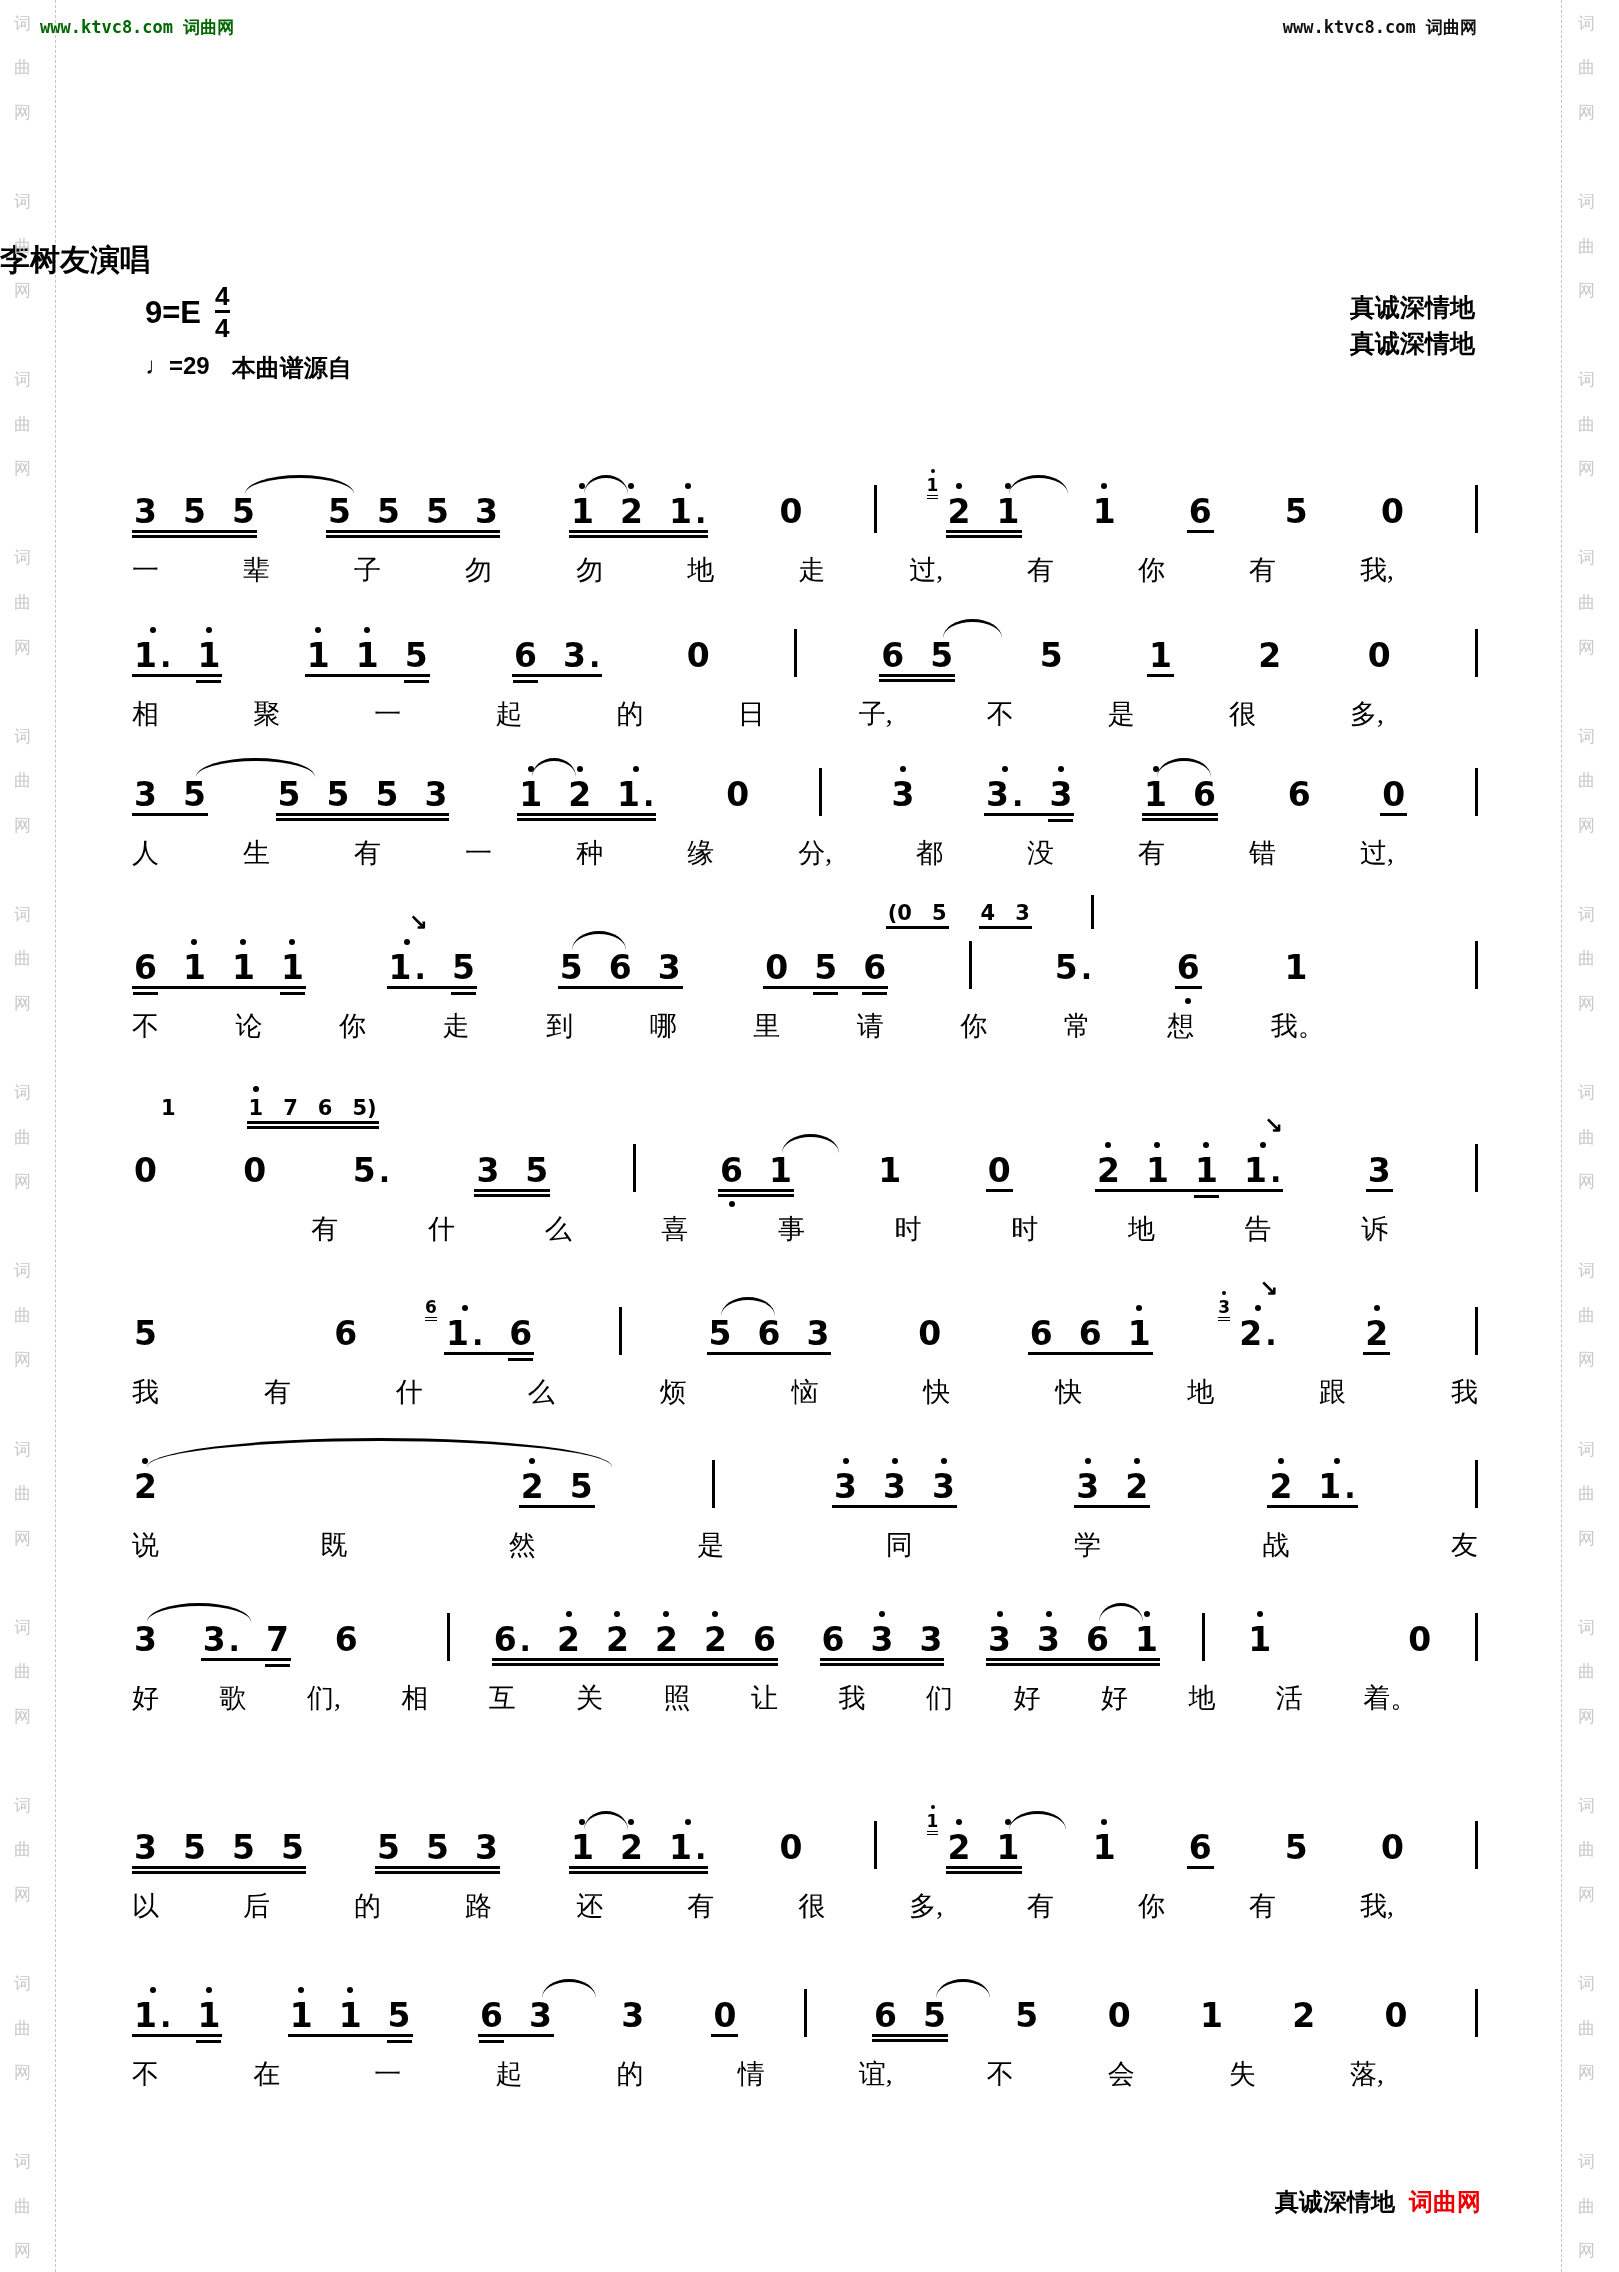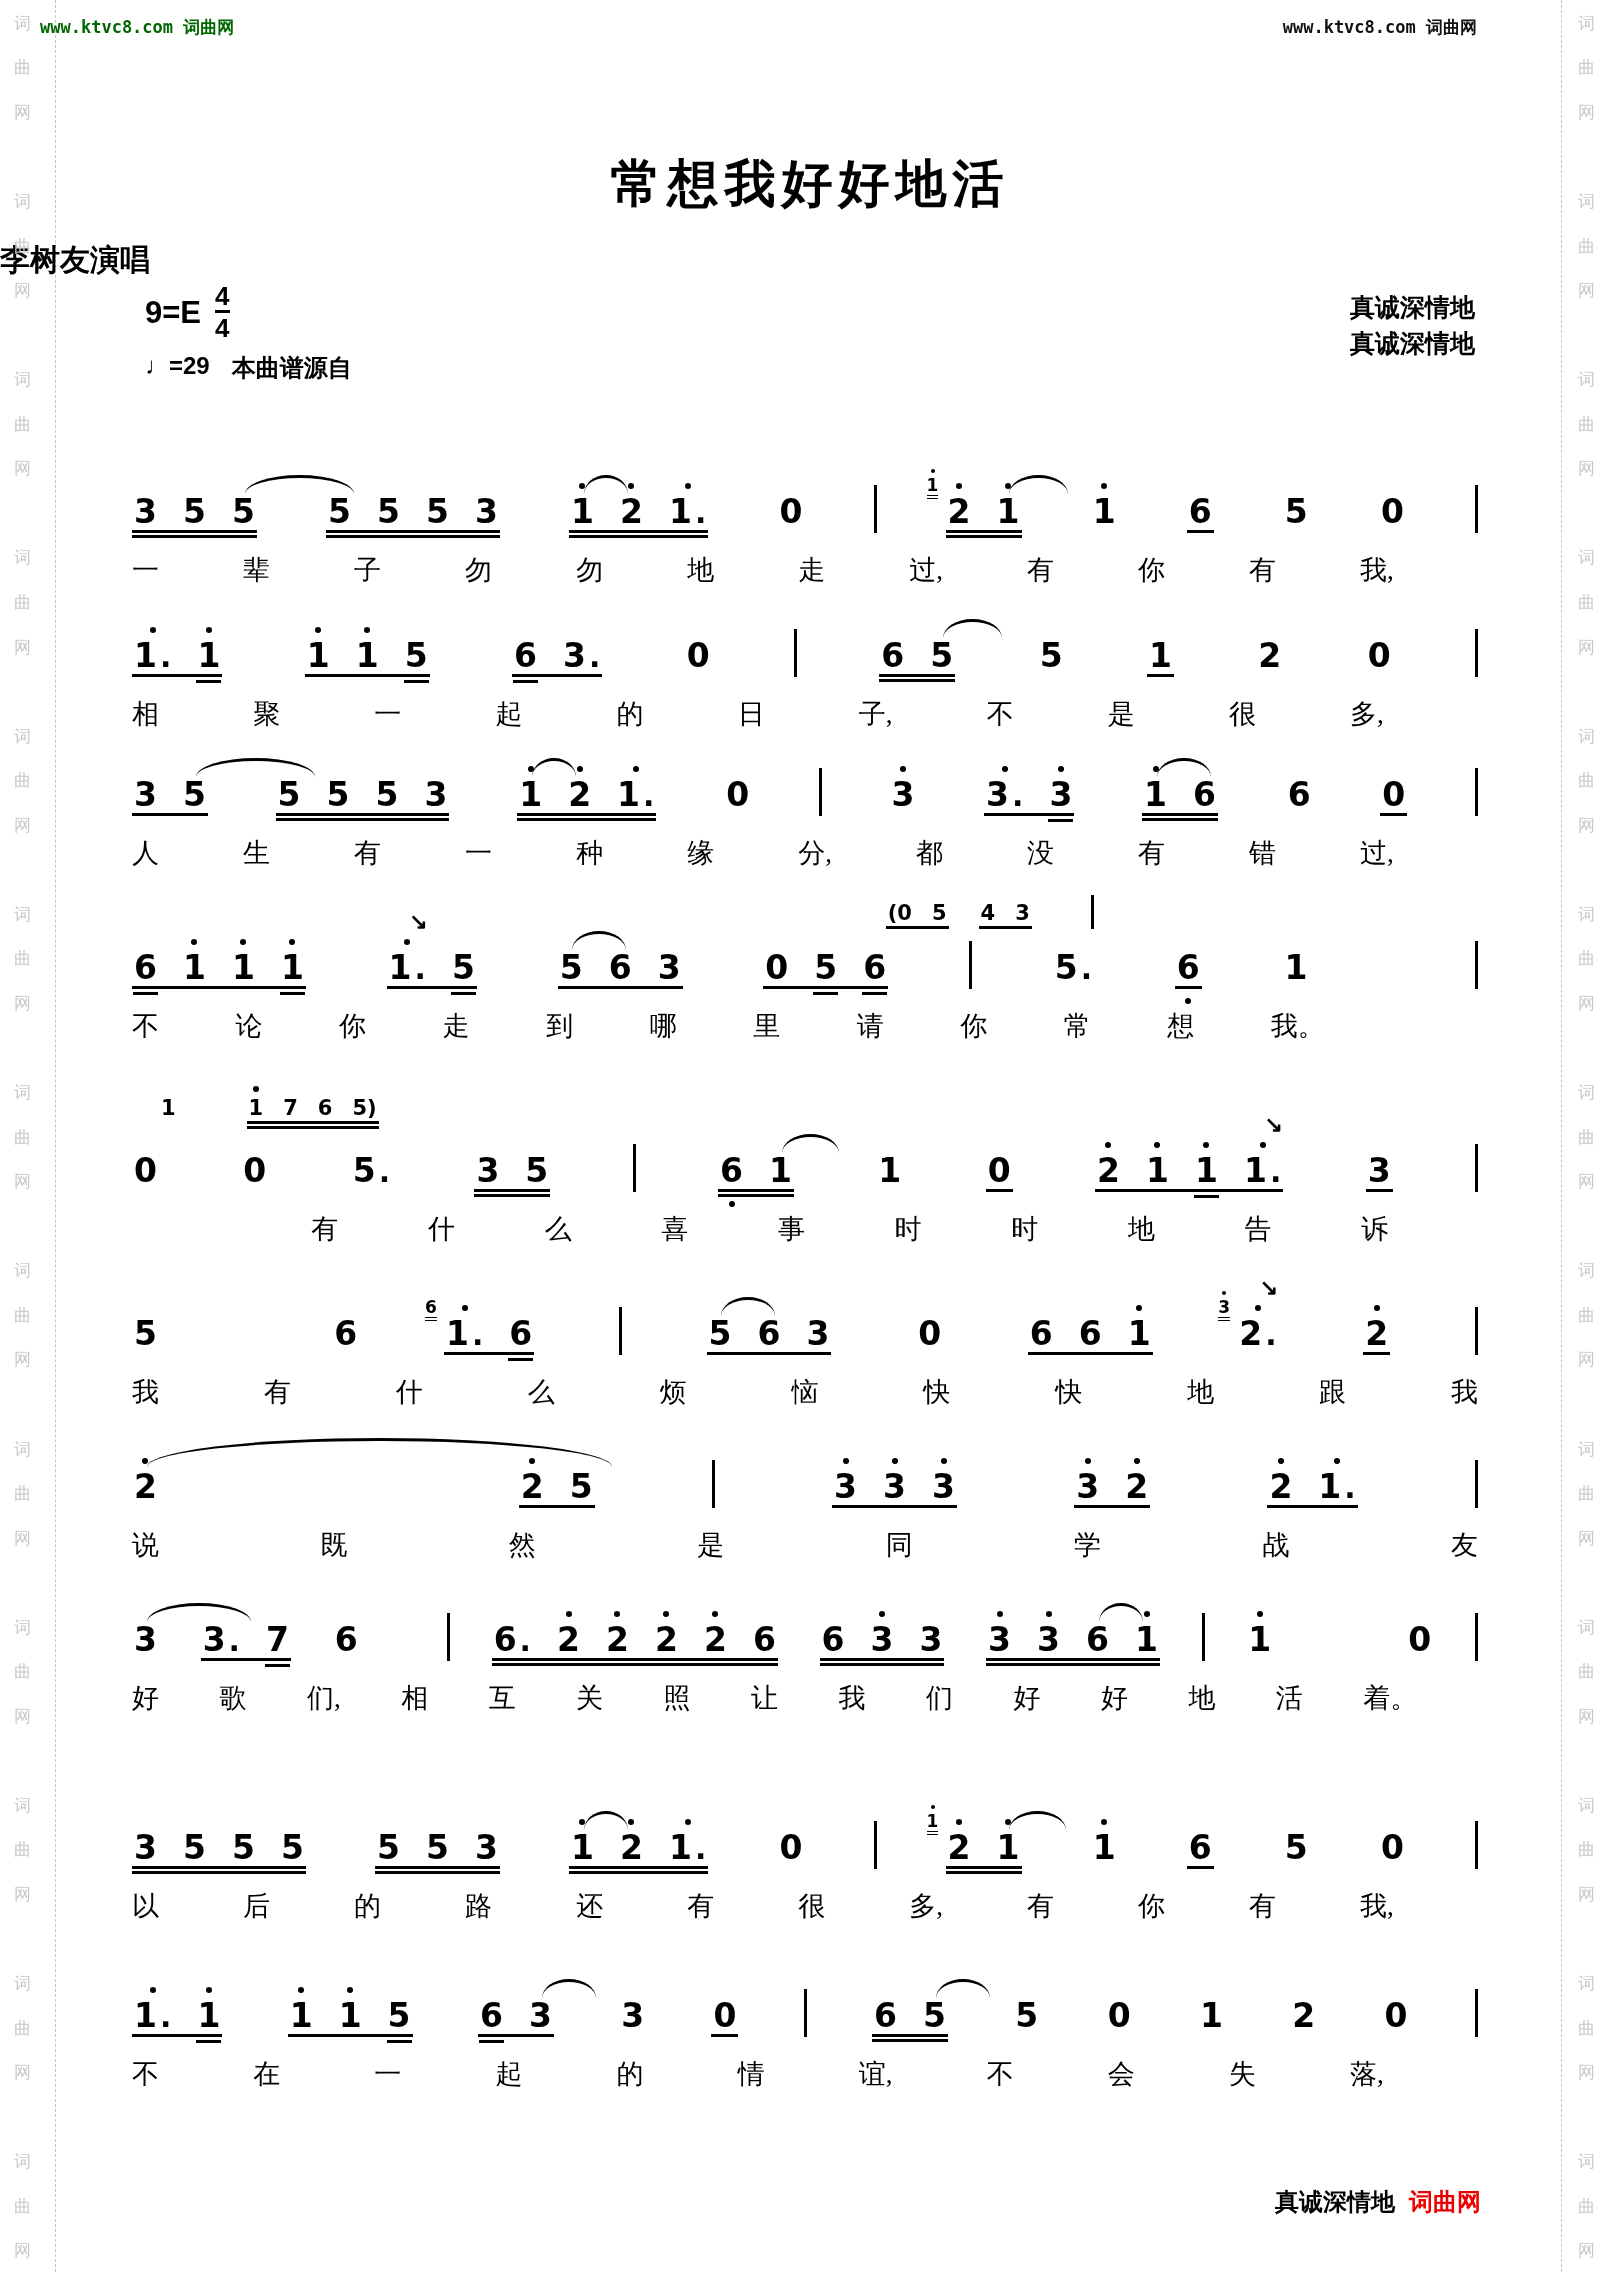--- a/index.html
+++ b/index.html
@@ -162,21 +162,20 @@
       <div class="wm-char" style="top: 2017px;">曲</div>
       <div class="wm-char" style="top: 2061px;">网</div>
       <div class="wm-char" style="top: 2150px;">词</div>
       <div class="wm-char" style="top: 2195px;">曲</div>
       <div class="wm-char" style="top: 2239px;">网</div>
     </div>
 
   <div class="url tl">www.ktvc8.com 词曲网</div>
   <div class="url tr">www.ktvc8.com 词曲网</div>
 
-  <h1 class="title">常想我好好地活</h1>
   <div class="subtitle">李树友演唱</div>
 
   <div class="keyrow">
     <span>9=E</span>
     <span class="frac">
       <span class="num">4</span>
       <span class="den">4</span>
     </span>
   </div>
 

